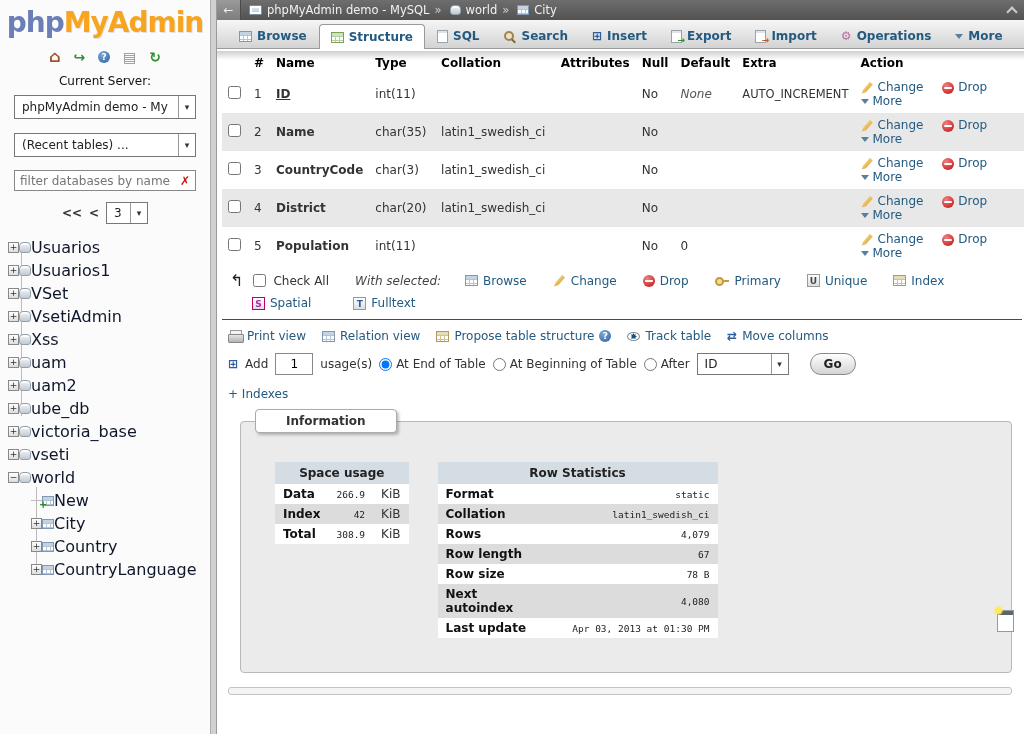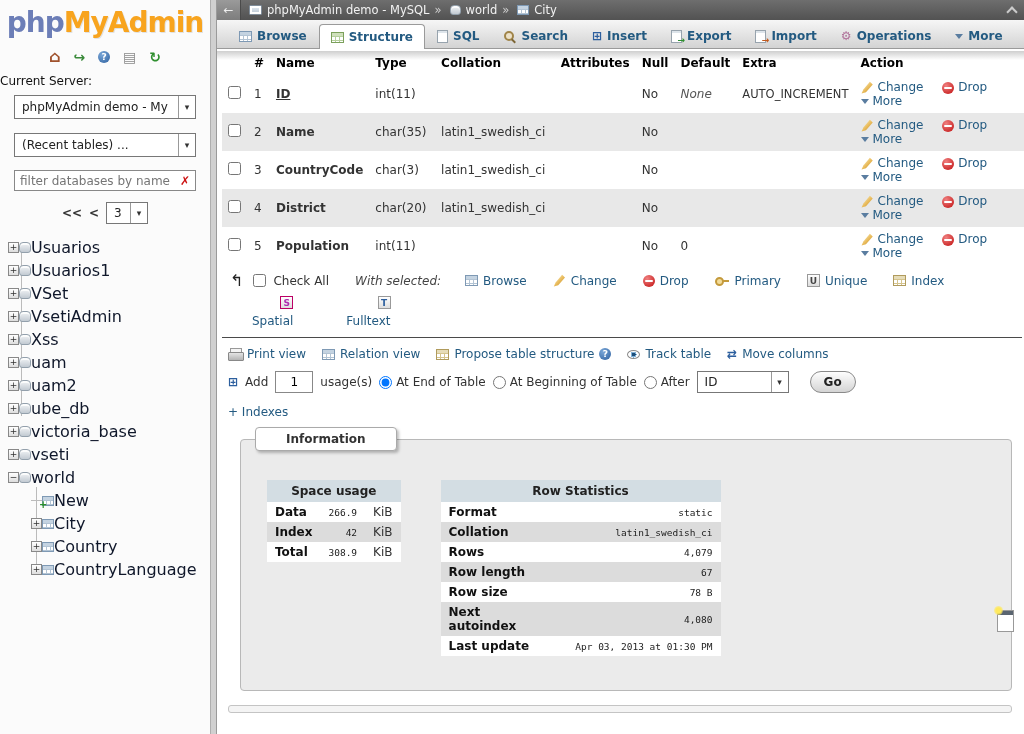--- a/index.html
+++ b/index.html
@@ -80,21 +80,21 @@
   
   #sidebar { position:absolute; left:0; top:0; width:210px; height:734px; background:#fbfbfb;
     padding-top:6px; }
   #divider { position:absolute; left:210px; top:0; width:7px; height:734px; background:#d0d0d0;
     border-left:1px solid #aeaeae; border-right:1px solid #9a9a9a; }
   .logo { text-align:center; font-size:28px; font-weight:bold; letter-spacing:-1px; }
   .logo .p1 { color:#6c7eb7; }
   .logo .p2 { color:#f8a41e; text-shadow:1px 1px 0 #e2e2e2; }
   .side-icons { display:flex; justify-content:center; gap:13px; margin-top:8px; align-items:center; }
   .side-icons .glyph { font-size:14px; font-weight:bold; }
-  .cur-server { text-align:left; margin-top:8px; color:#111; }
+  .cur-server { text-align:center; margin-top:8px; color:#111; }
   .sel { display:flex; align-items:center; border:1px solid #777; background:#fff; height:24px;
     margin:7px 14px 0 14px; padding-left:7px; color:#222; }
   .sel .arrow { margin-left:auto; border-left:1px solid #999; align-self:stretch; width:17px;
     display:flex; align-items:center; justify-content:center; color:#333; font-size:9px; }
   .filterbox { display:flex; align-items:center; border:1px solid #888; background:#fff; height:21px;
     margin:13px 14px 0 14px; padding:0 5px; }
   .filterbox input { border:none; outline:none; flex:1; font:inherit; color:#444; background:transparent; }
   .filterbox .clear { color:#cc1111; font-weight:bold; font-size:12px; }
   .pager { display:flex; justify-content:center; align-items:center; gap:7px; margin-top:11px;
     color:#333; font-weight:bold; }
@@ -149,41 +149,41 @@
   table.structure tbody tr:first-of-type .c-def { font-style:italic; color:#555; }
   .act { margin-right:15px; white-space:nowrap; }
   .act .ic { margin-right:4px; }
 
   .withsel { display:flex; align-items:center; margin:6px 0 0 8px; }
   .withsel .arrow-glyph { font-size:16px; color:#222; margin-right:10px; }
   .withsel label { display:flex; align-items:center; gap:7px; }
   .withsel .wlabel { font-style:italic; color:#444; margin:0 24px 0 26px; }
   .withsel .link { margin-right:26px; display:inline-flex; align-items:center; gap:5px; }
   .withsel2 { margin:6px 0 0 30px; display:flex; }
-  .withsel2 .link { margin-right:53px; display:inline-flex; align-items:flex-end; gap:5px;flex-direction:column; }
+  .withsel2 .link { margin-right:42px; display:inline-flex; align-items:center; gap:5px; }
 
   .rule { border:none; border-top:1px solid #4a4a4a; margin:9px 2px 0 0; }
 
   .tools { display:flex; align-items:center; gap:16px; margin:9px 0 0 6px; }
   .tools .link { display:inline-flex; align-items:center; gap:5px; }
 
   .addrow { display:flex; align-items:center; gap:7px; margin:10px 0 0 6px; color:#333; }
   .addrow .count { width:38px; height:22px; border:1px solid #888; text-align:center; font:inherit; }
   .addrow label { display:flex; align-items:center; gap:4px; }
   .addrow .sel { margin:0; width:92px; height:22px; }
   .go-btn { margin-left:14px; padding:3px 13px; border:1px solid #8a8a8a; border-radius:11px;
     background:linear-gradient(#fefefe,#d4d4d4); font:inherit; font-weight:bold; color:#222; }
   .indexes { display:inline-block; margin:12px 0 0 6px; }
 
   .infoset { position:relative; margin:20px 12px 0 18px; height:252px; background:#ebebeb;
     border:1px solid #b8b8b8; border-radius:4px; }
   .infoset legend, .legend { position:absolute; top:-13px; left:14px; background:#fff;
     border:1px solid #aaa; border-radius:4px; padding:4px 30px; font-weight:bold; color:#333;
     box-shadow:2px 2px 3px rgba(0,0,0,.25); }
-  .info-inner { display:flex; gap:40px; padding:40px 0 0 26px; align-items:flex-start; }
+  .info-inner { display:flex; gap:29px; padding:40px 0 0 26px; align-items:flex-start;margin-left:8px; }
   .mini { border-collapse:collapse; background:#fff; }
   .mini thead th { background:#d3dde3; font-weight:bold; text-align:center; padding:4px 8px; color:#222; }
   .mini td, .mini th[scope] { padding:3px 8px; }
   .mini th[scope] { text-align:left; font-weight:bold; color:#111; }
   .mini tbody tr:nth-of-type(even) { background:#dcdcdc; }
   .mini .val { text-align:right; font-family:"DejaVu Sans Mono","Liberation Mono",monospace;
     font-size:9.5px; color:#222; }
   .space-table .val { width:42px; }
   .stats-table tbody tr:nth-of-type(8) { background:#fff; }
   .stats-table th[scope] { width:112px; }

